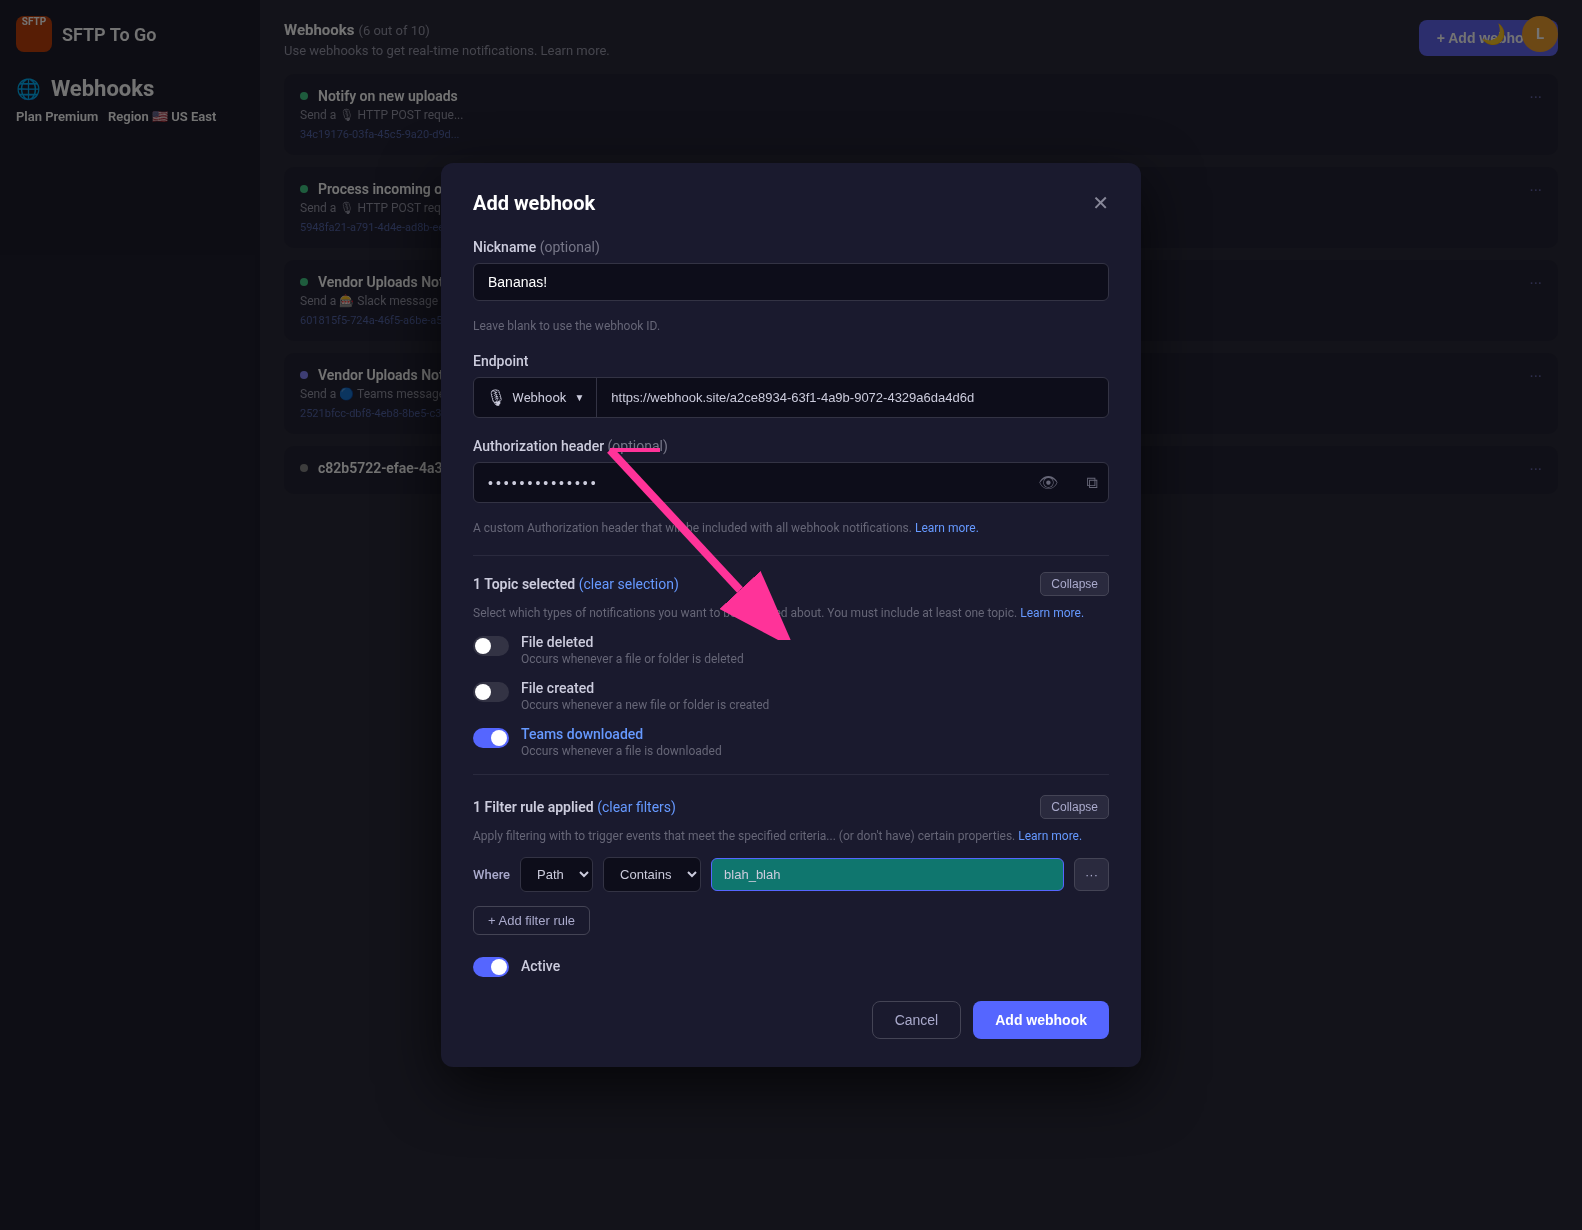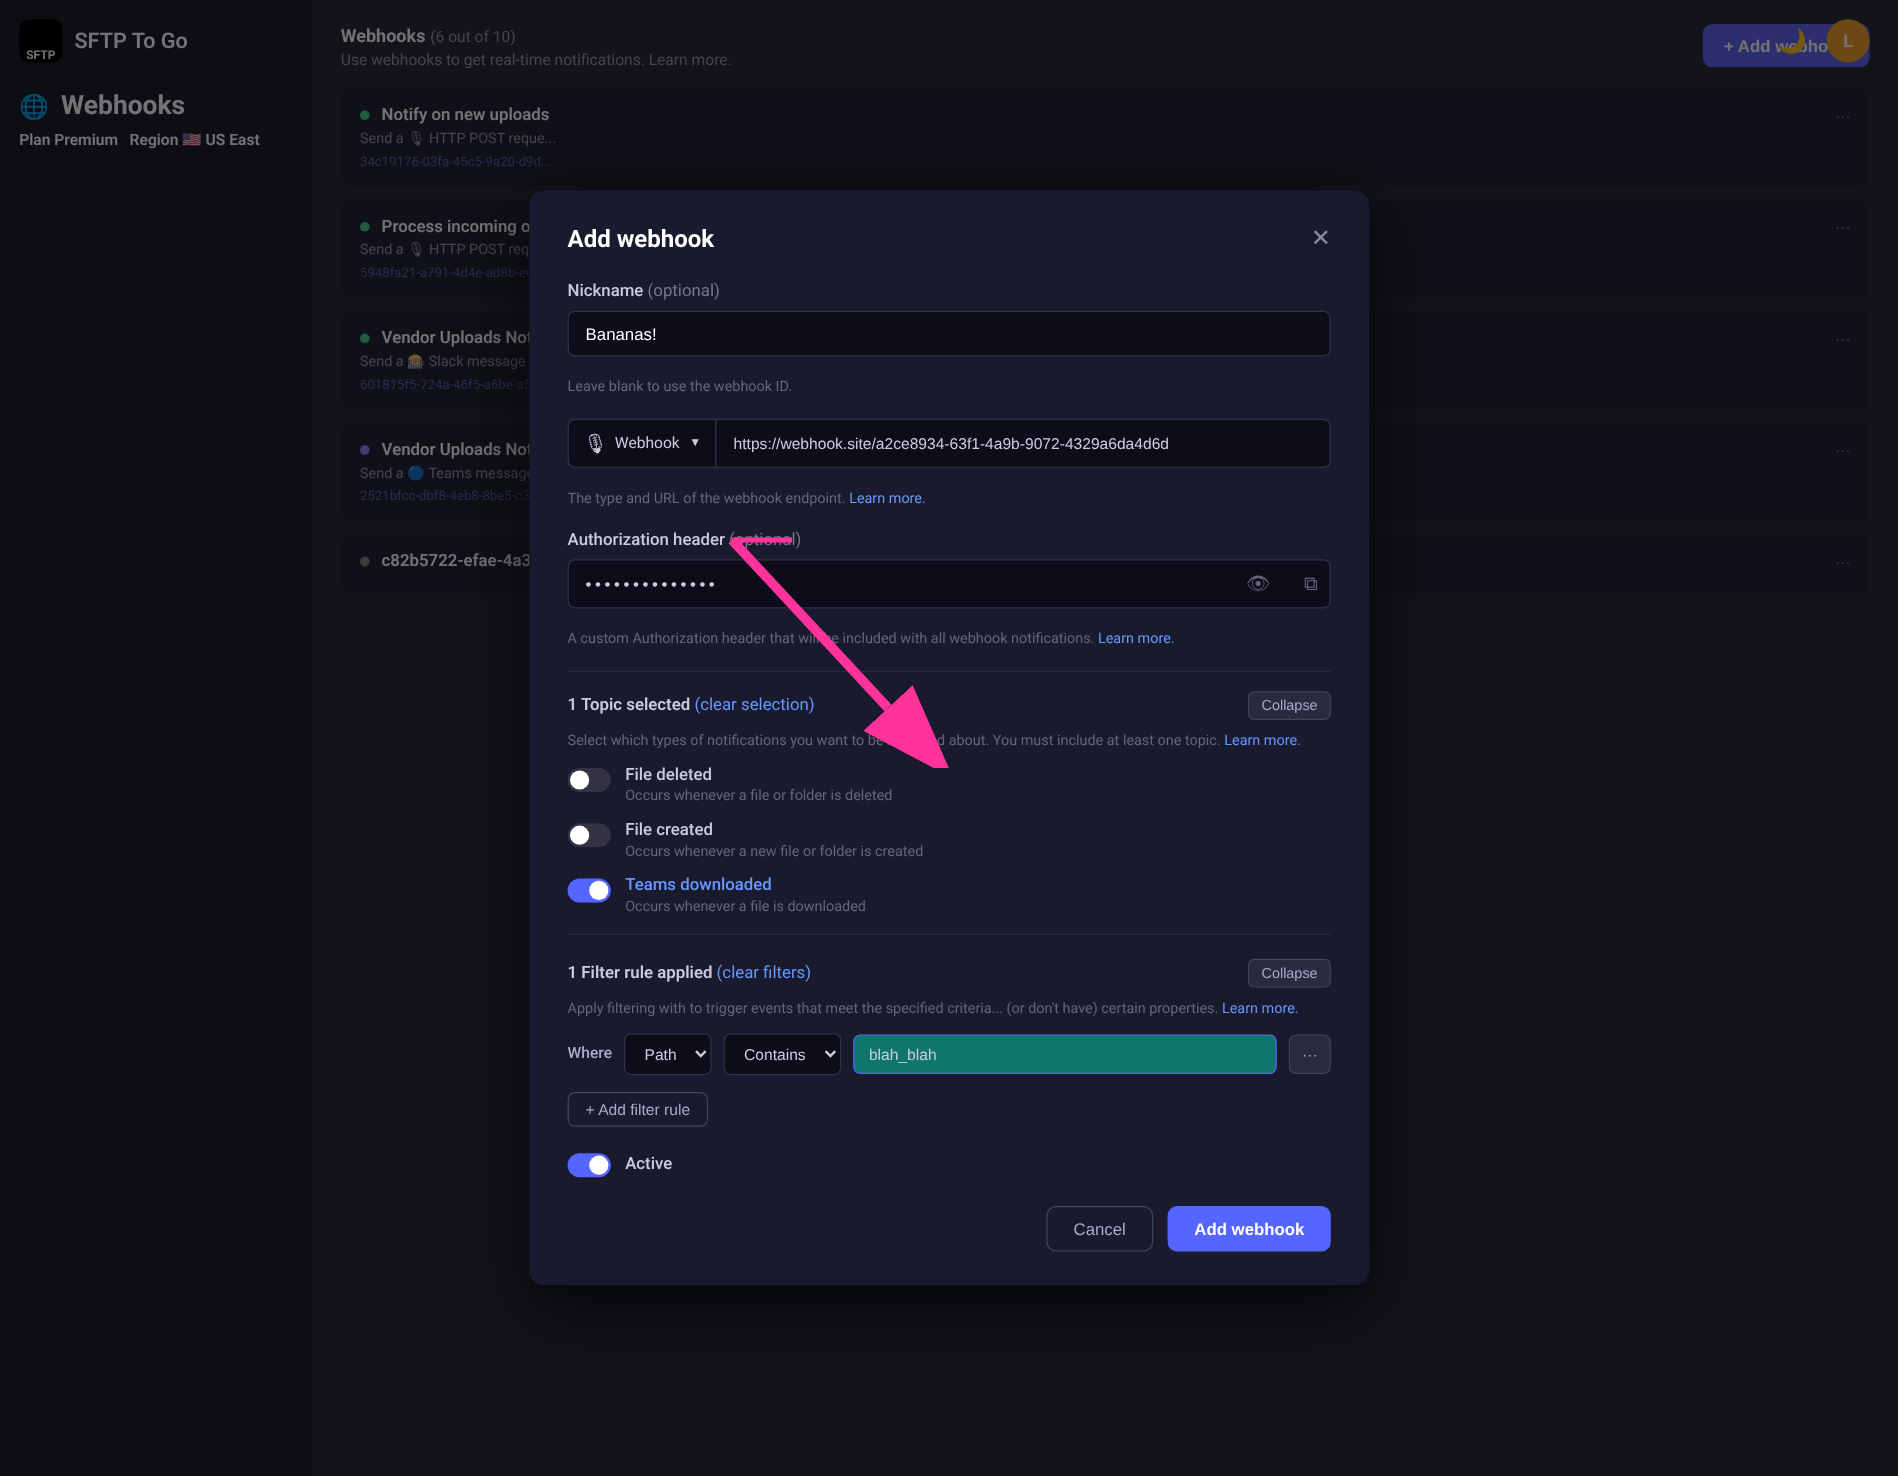--- a/index.html
+++ b/index.html
@@ -31,24 +31,24 @@
     .sidebar-logo {
       display: flex;
       align-items: center;
       gap: 10px;
       margin-bottom: 24px;
     }
 
     .logo-icon {
       width: 36px;
       height: 36px;
-      background: #000000;
+      background: #c2410c;
       border-radius: 8px;
       display: flex;
-      align-items: flex-end;
+      align-items: flex-start;
       justify-content: center;
       color: white;
       font-size: 10px;
       font-weight: bold;
     }
 
     .logo-title {
       color: #ffffff;
       font-size: 18px;
       font-weight: 600;
@@ -653,31 +653,28 @@
     <div class="form-group">
       <label class="form-label">
         <span>Nickname</span>
         <span class="optional">(optional)</span>
       </label>
       <input class="form-input" type="text" value="Bananas!" style="">
       <div class="form-hint">Leave blank to use the webhook ID.</div>
     </div>
 
     <div class="form-group">
+      <label class="form-label">Endpoint</label>
       <div class="endpoint-row">
         <div class="endpoint-type">
           <span style="font-size:16px;">🎙</span>
           <span>Webhook</span>
           <span style="font-size:10px;margin-left:2px;">▼</span>
         </div>
         <input class="endpoint-url" type="text" value="https://webhook.site/a2ce8934-63f1-4a9b-9072-4329a6da4d6d" style="">
-      </div>
-      <div class="form-hint">
-        <span>The type and URL of the webhook endpoint.</span>
-        <span class="learn-more">Learn more.</span>
       </div>
     </div>
 
     <div class="form-group">
       <label class="form-label">
         <span>Authorization header</span>
         <span class="optional">(optional)</span>
       </label>
       <div class="auth-row">
         <input class="auth-input" type="password" value="••••••••••••••" style="">

